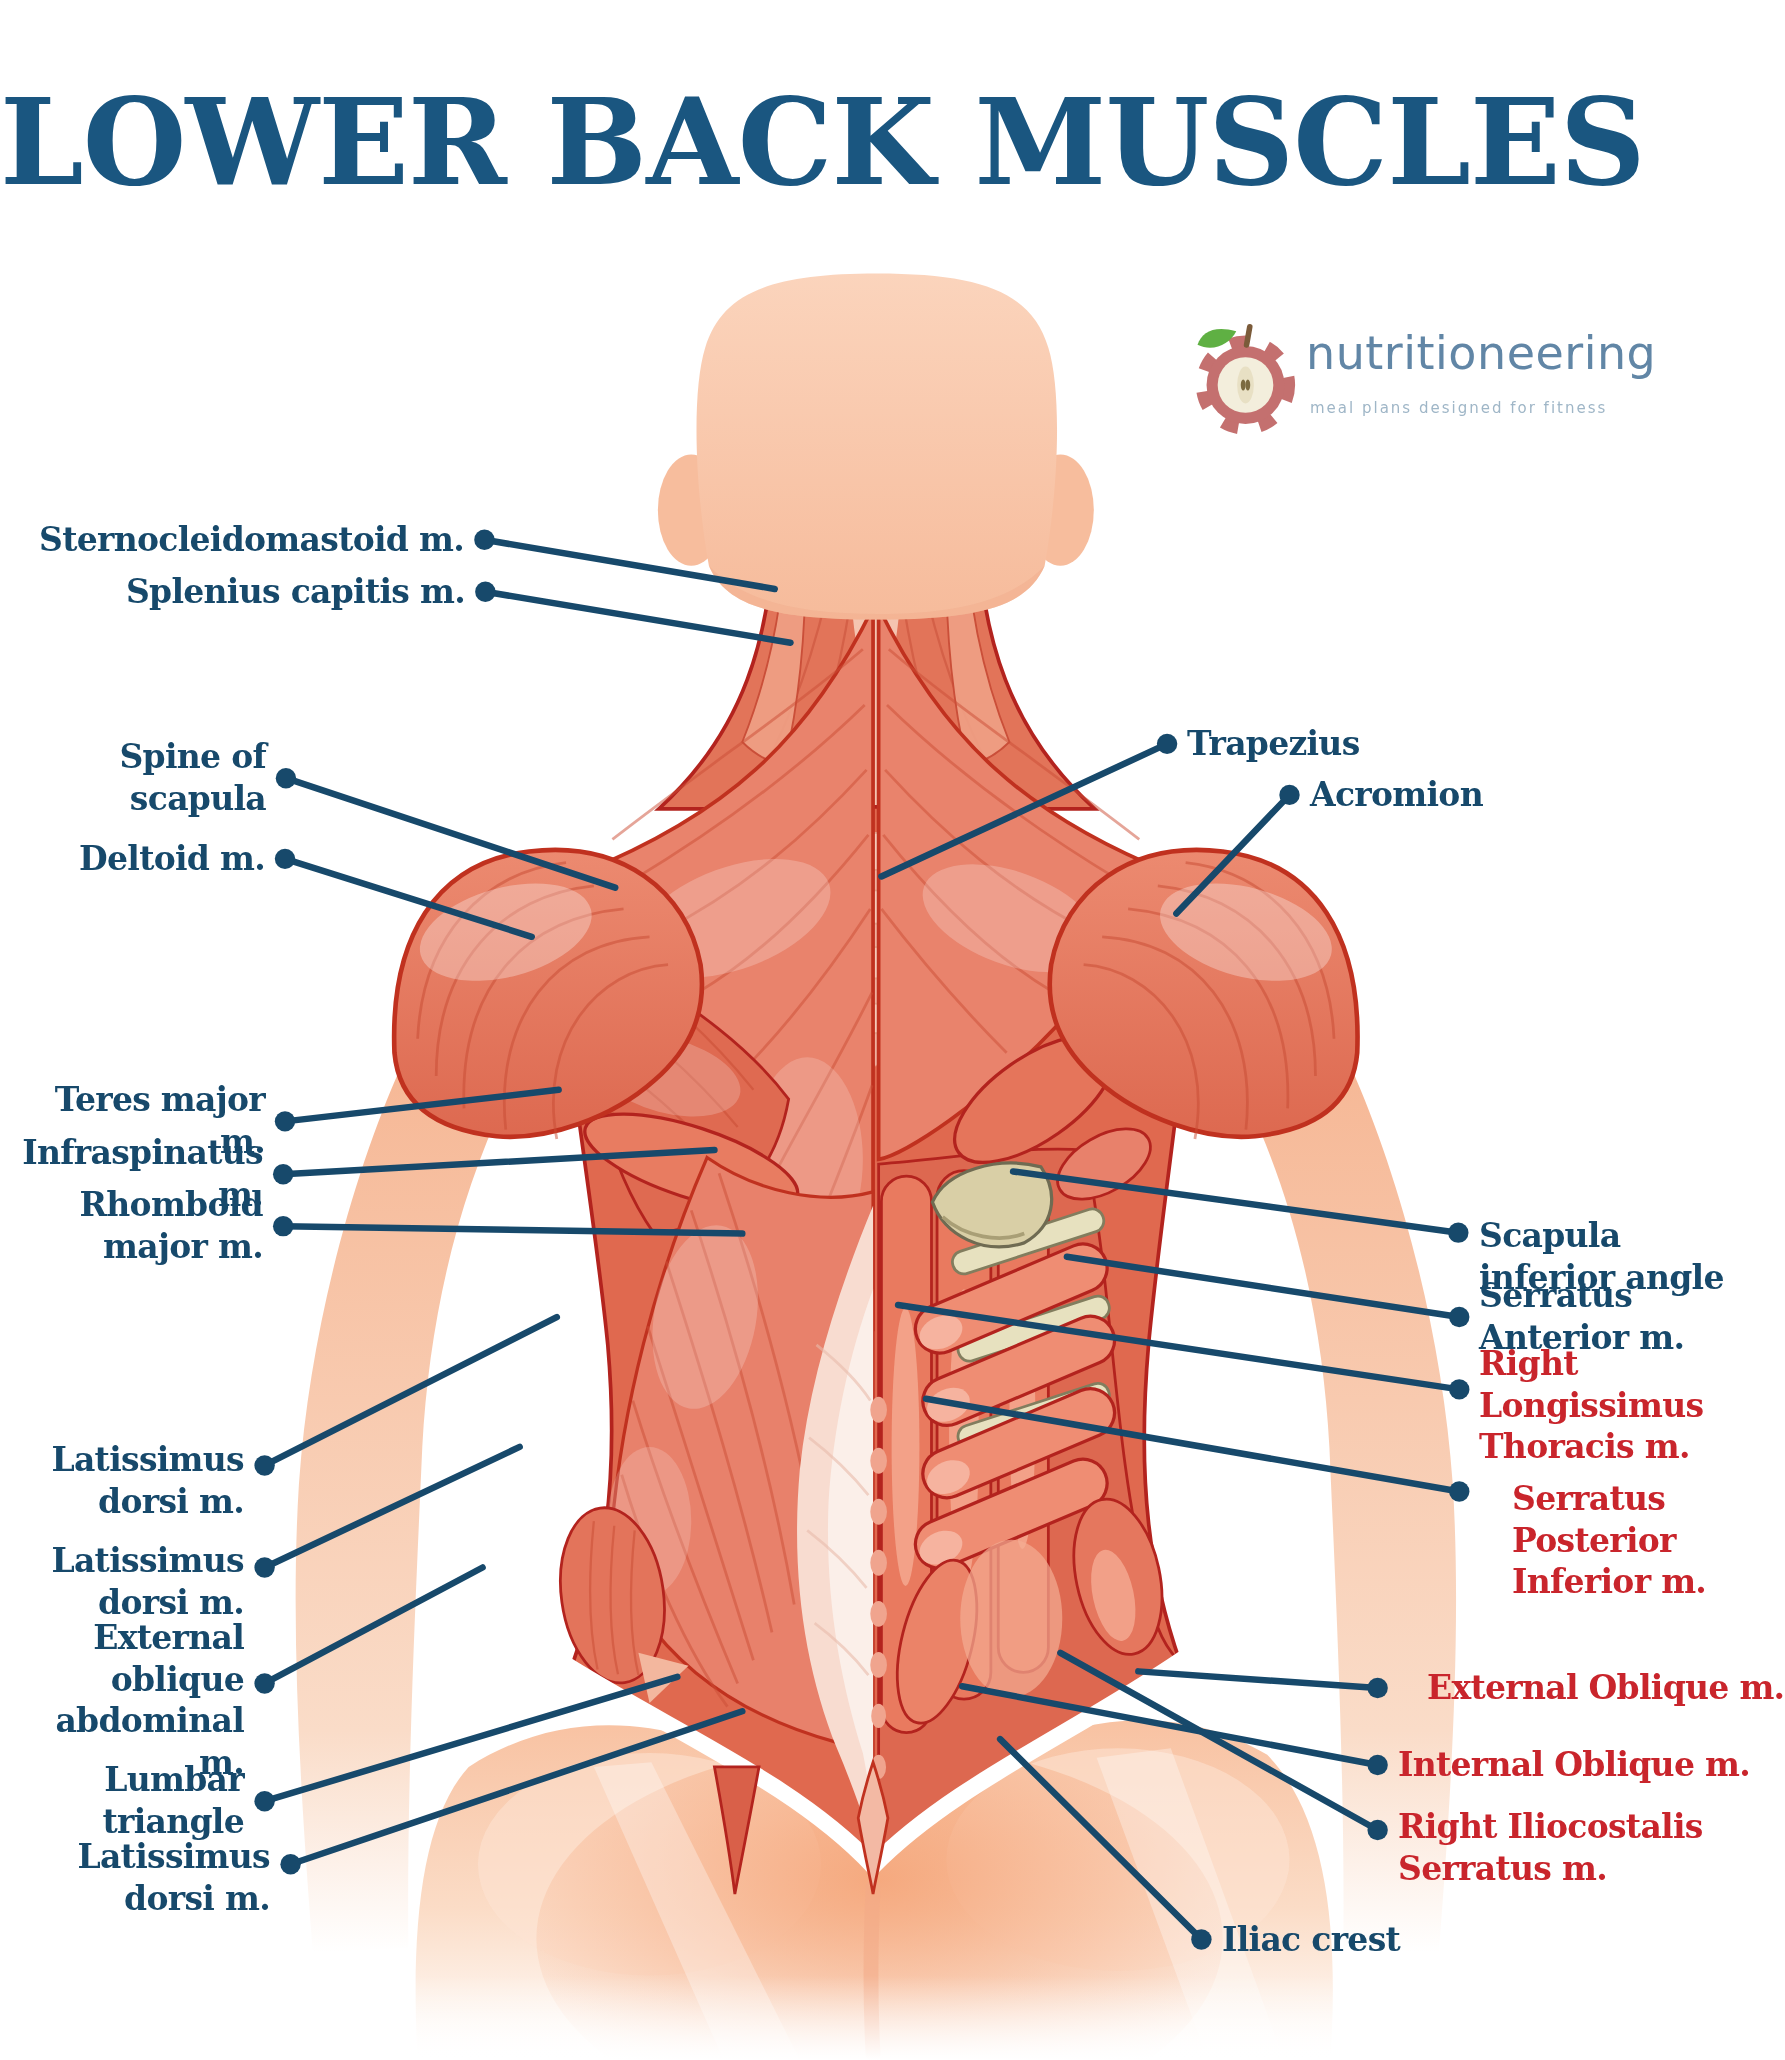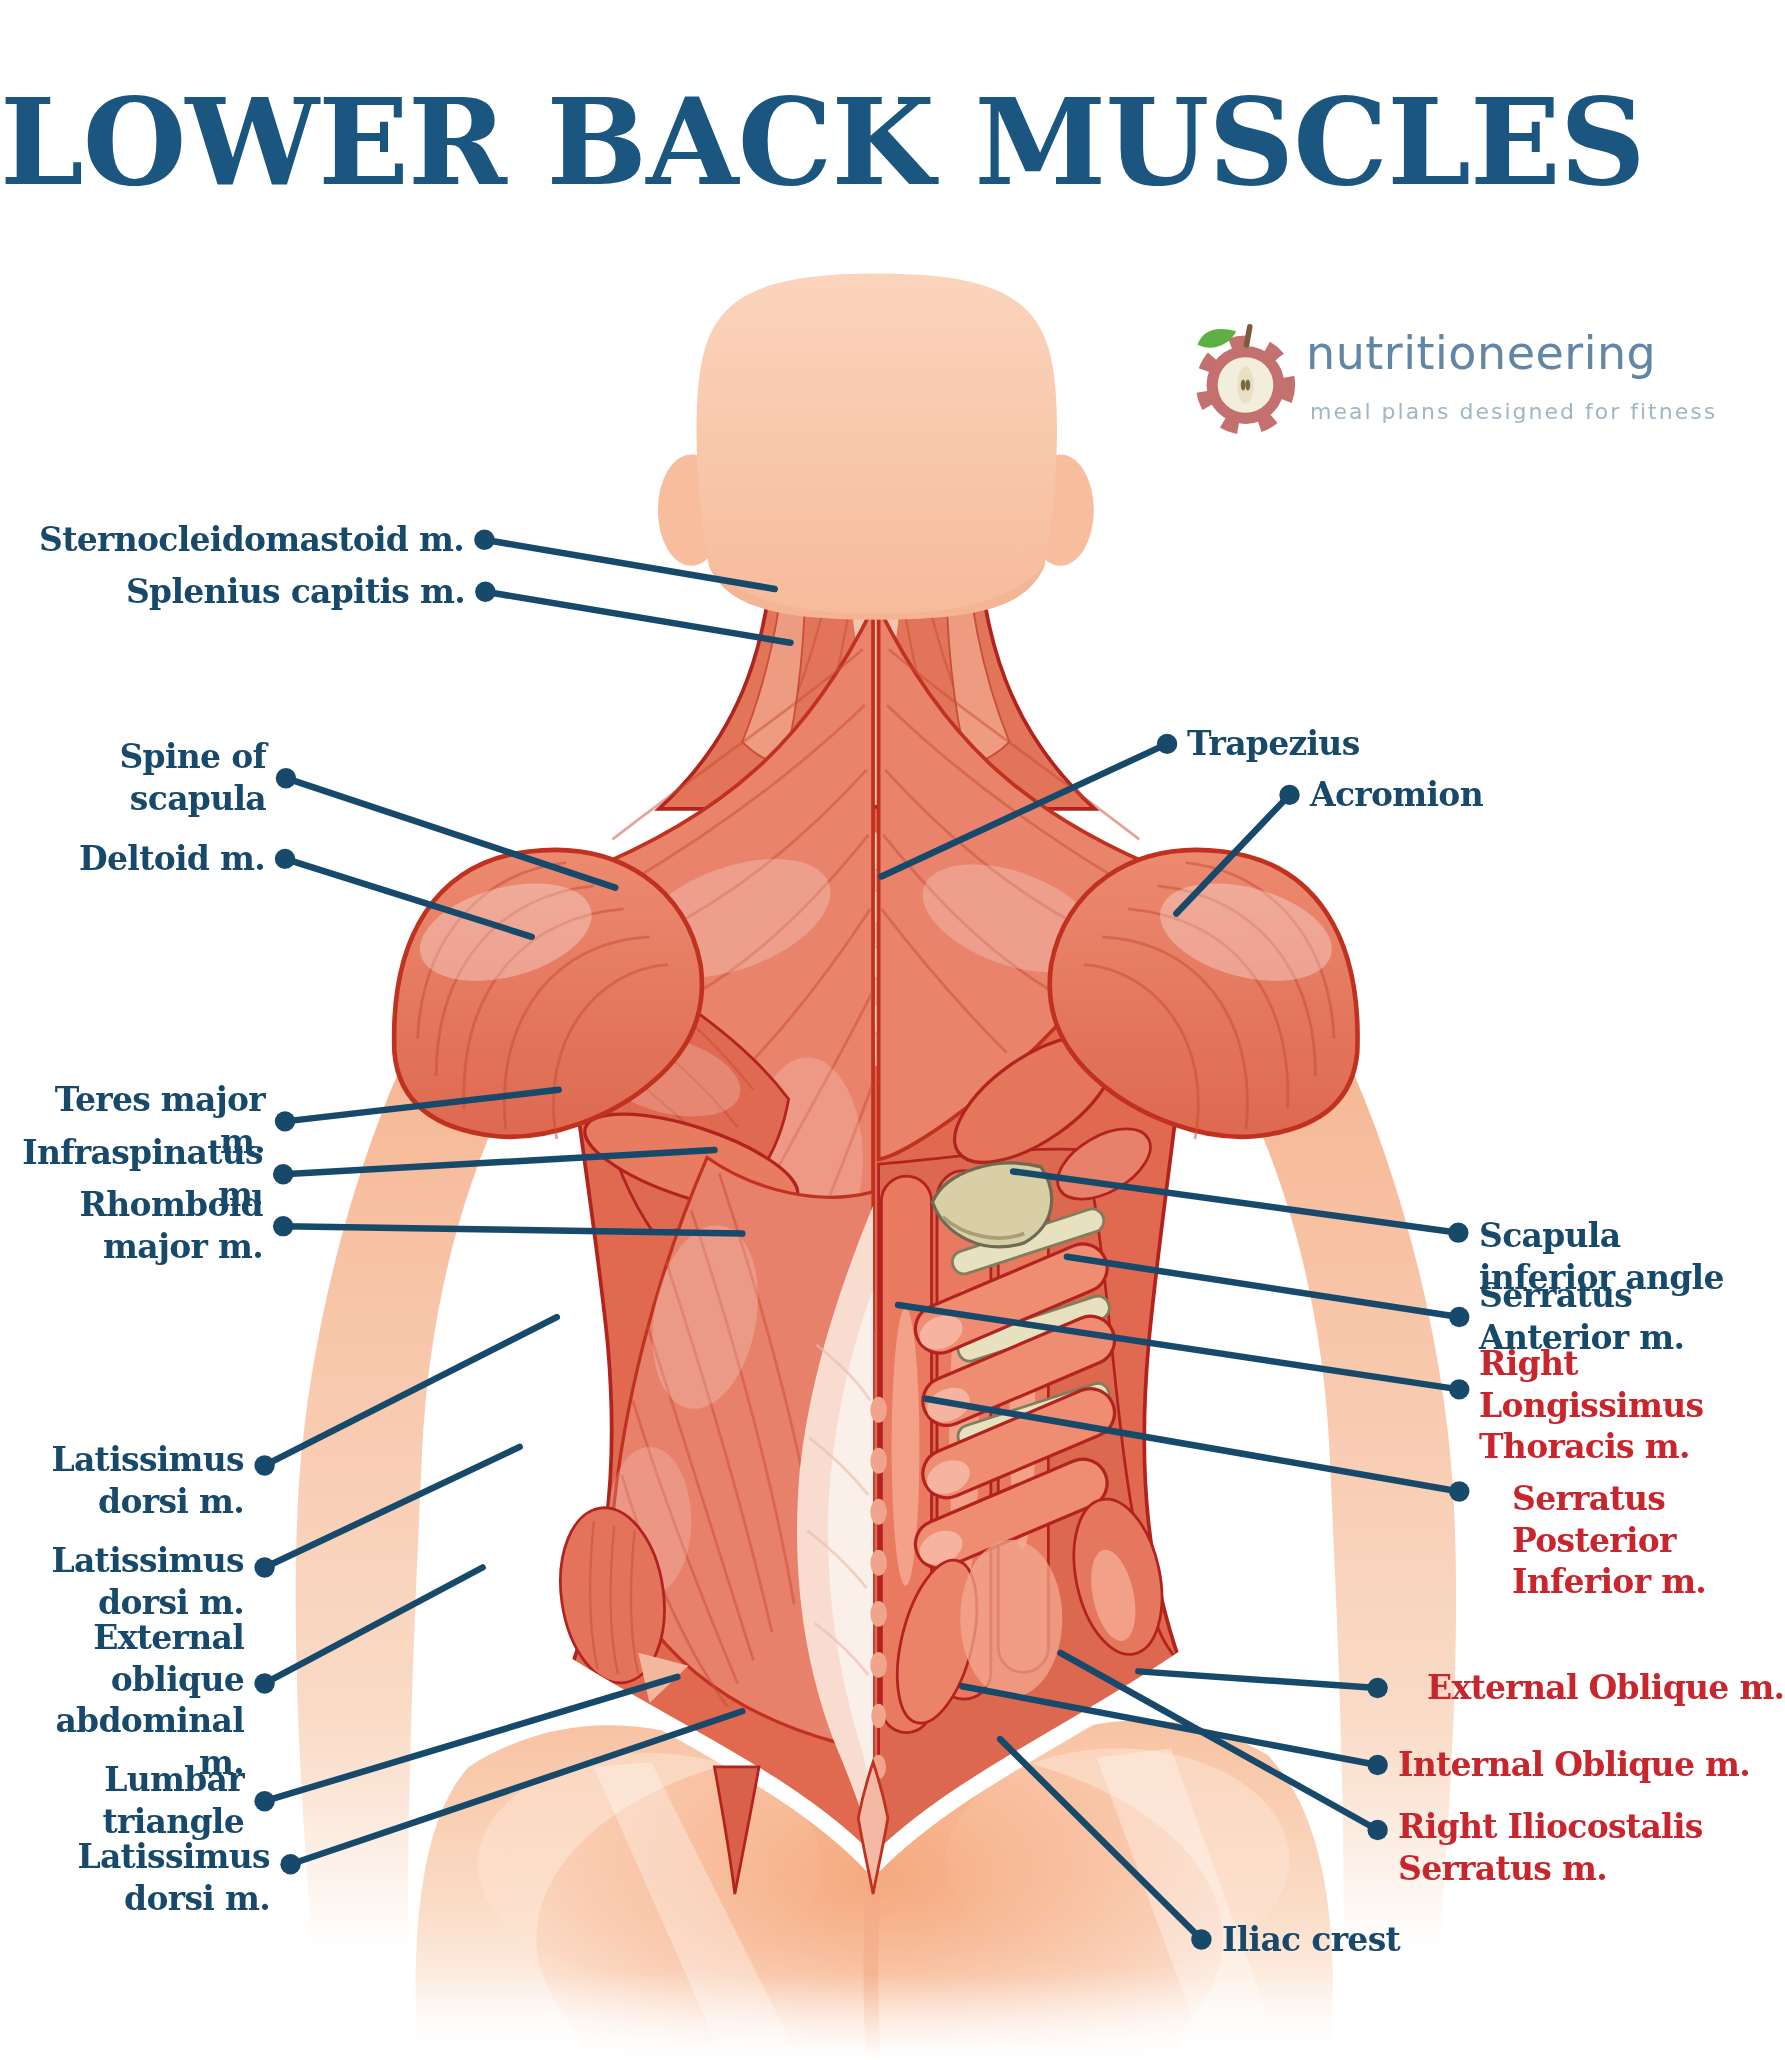--- a/index.html
+++ b/index.html
@@ -10,21 +10,21 @@
          font-weight:bold;font-size:119px;letter-spacing:-0.9px;color:#1A5680;}
   .lbl{position:absolute;transform:translateY(-50%);font-weight:bold;font-size:33px;
        letter-spacing:-0.7px;line-height:1.26;white-space:pre-line;color:#17496B;}
   .lbl.L{text-align:right;}
   .lbl.R{text-align:left;}
   .lbl.red{color:#C9252C;}
   .logo{position:absolute;left:1171px;top:314px;width:557px;height:130px;}
   .logo-name{position:absolute;left:1321px;top:345px;font-family:"DejaVu Sans","Liberation Sans",sans-serif;
              font-size:46px;color:#6186A6;letter-spacing:0.5px;}
   .logo-tagline{position:absolute;left:1325px;top:401px;font-family:"DejaVu Sans","Liberation Sans",sans-serif;
-             font-size:22px;color:#9FB6C7;letter-spacing:2px;text-align:center;}
+             font-size:15px;color:#9FB6C7;letter-spacing:2px;text-align:center;}
 </style>
 </head>
 <body>
 
 <div id="page">
 
 <svg id="figure-svg" viewBox="0 0 1925 2221" aria-hidden="true">
   <defs>
     <linearGradient id="skinHead" x1="0" y1="0" x2="0" y2="1">
       <stop offset="0" stop-color="#FBD4BC"></stop>

